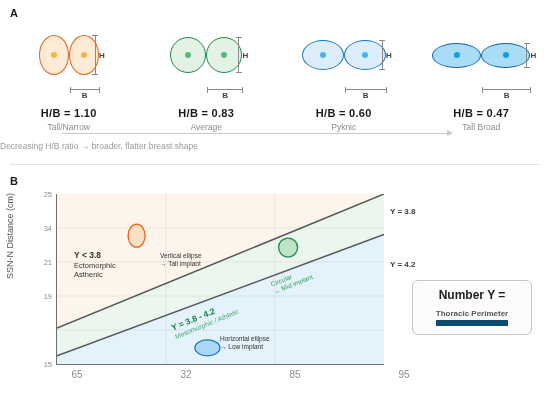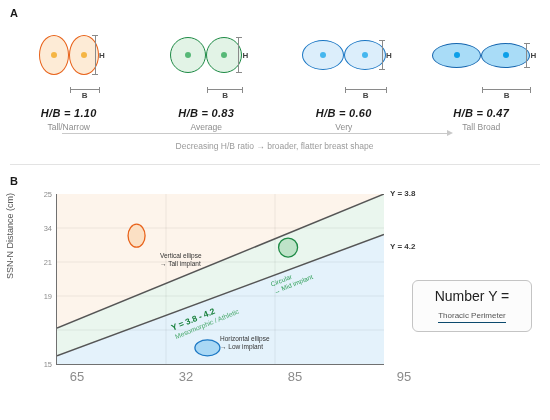--- a/index.html
+++ b/index.html
@@ -90,41 +90,41 @@
     height:1px;background:#8a8a8a;position:relative;
   }
   .bline:before,.bline:after{
     content:"";position:absolute;top:-2.5px;height:6px;width:1px;background:#8a8a8a;
   }
   .bline:before{left:0;}
   .bline:after{right:0;}
   .blabel{font-size:8px;font-weight:bold;color:#444;margin-top:1px;}
 
   .ratio{
-    font-size:11px;font-weight:bold;color:#1a1a1a;margin-top:7px;letter-spacing:.3px;font-style:italic;
+    font-size:11px;font-weight:bold;color:#1a1a1a;margin-top:7px;letter-spacing:.3px;
   }
   .descr{
     font-size:8.5px;color:#8c8c8c;margin-top:3px;
   }
 
   .arrow-row{
     position:absolute;left:0;top:133px;width:550px;
   }
   .arrow-line{
     position:absolute;left:62px;top:0;width:388px;height:1px;background:#c9c9c9;
   }
   .arrow-head{
     position:absolute;left:447px;top:-3px;
     width:0;height:0;
     border-top:3.5px solid transparent;
     border-bottom:3.5px solid transparent;
     border-left:6px solid #c9c9c9;
   }
   .arrow-caption{
-    position:absolute;left:0;top:8px;width:549px;text-align:center;
+    position:absolute;left:0;top:8px;width:549px;text-align:left;
     font-size:8.5px;color:#9a9a9a;
   }
   .divider{
     position:absolute;left:10px;top:164px;width:530px;height:1px;background:#e3e3e3;
   }
 
   
   #panelB{position:absolute;left:0;top:170px;width:550px;height:250px;}
   #panelB .panel-letter{left:10px;top:5px;}
 
@@ -139,21 +139,21 @@
   #plotsvg{position:absolute;left:0;top:0;}
 
   .ytick{
     position:absolute;right:100%;margin-right:5px;
     font-size:7.5px;color:#8c8c8c;
     transform:translateY(-50%);
     white-space:nowrap;
   }
   .xtick{
     position:absolute;top:100%;margin-top:5px;
-    font-size:13px;color:#8c8c8c;
+    font-size:10px;color:#8c8c8c;
     transform:translateX(-50%);
     white-space:nowrap;
     padding-left:40px;
   }
   #ylabel{
     position:absolute;
     left:5px;top:109px;
     transform:rotate(-90deg);
     transform-origin:left top;
     font-size:9px;color:#555;
@@ -165,21 +165,21 @@
   }
 
   
   .zone-ann{position:absolute;line-height:1.25;}
   .zone-title{font-size:8.5px;font-weight:bold;}
   .zone-sub{font-size:7.5px;}
 
   .marker-note{position:absolute;font-size:6.5px;line-height:1.3;}
 
   .lineLabel{
-    position:absolute;font-size:8px;font-weight:bold;color:#3a3a3a;white-space:nowrap;
+    position:absolute;font-size:8px;font-weight:bold;color:#3a3a3a;white-space:nowrap;margin-top:18px;
   }
 
   .band-ann{
     position:absolute;
     transform-origin:left bottom;
     line-height:1.25;
     white-space:nowrap;
   }
   .band-title{font-size:8.5px;font-weight:bold;color:#18803c;}
   .band-sub{font-size:6.8px;color:#49a86b;}
@@ -196,22 +196,22 @@
     position:absolute;
     left:412px;top:110px;
     width:120px;
     border:1px solid #c4c4c4;
     border-radius:6px;
     background:#fcfcfc;
     padding:7px 8px 8px 8px;
     box-sizing:border-box;
     text-align:center;
   }
-  #formula .f-title{font-size:14px;font-weight:normal;color:#222;}
-  #formula .f-num{font-size:8px;color:#555;padding:3px 0 2px;border-bottom:1px solid #0c4a6e;display:inline-block;}
+  #formula .f-title{font-size:12px;font-weight:bold;color:#222;}
+  #formula .f-num{font-size:8px;color:#555;padding:3px 0 2px;border-bottom:6px solid #0c4a6e;display:inline-block;font-weight:bold;}
   #formula .f-den{font-size:8px;color:#555;padding-top:2px;}
 </style>
 </head>
 <body>
 
 <div id="panelA">
   <div class="panel-letter">A</div>
 
   <div class="shape-groups">
 
@@ -274,21 +274,21 @@
         <div class="hbar" id="h2" style="right: -6px;">
           <div class="hline" id="hl2" style="height: 30px;"></div>
           <span class="hlabel">H</span>
         </div>
       </div>
       <div class="bbar" style="margin-left: 44px;">
         <div class="bline" id="bl2" style="width: 42px;"></div>
         <span class="blabel">B</span>
       </div>
       <div class="ratio">H/B = 0.60</div>
-      <div class="descr">Very</div>
+      <div class="descr">Pyknic</div>
     </div>
 
     <div class="sgroup">
       <div class="pair-wrap">
         <div class="breasts">
           <div class="bshape" id="g3a" style="width: 49px; height: 25px; border-color: rgb(21, 101, 174); background: rgb(169, 220, 247);">
               <span class="nip" id="n3a" style="background: rgb(12, 159, 232);"></span>
             </div>
           <div class="bshape" id="g3b" style="width: 49px; height: 25px; border-color: rgb(21, 101, 174); background: rgb(169, 220, 247);">
               <span class="nip" id="n3b" style="background: rgb(12, 159, 232);"></span>
@@ -348,20 +348,25 @@
         <div class="ytick" style="top: 34px;">34</div>
         <div class="ytick" style="top: 0px;">25</div>
       </div>
     <div id="xticks">
         <div class="xtick" style="left: 0px;">65</div>
         <div class="xtick" style="left: 109px;">32</div>
         <div class="xtick" style="left: 218px;">85</div>
         <div class="xtick" style="left: 327px;">95</div>
       </div>
 
+    <div class="zone-ann" id="z0" style="left:17px;top:56px;">
+      <div class="zone-title">Y &lt; 3.8</div>
+      <div class="zone-sub">Ectomorphic</div>
+      <div class="zone-sub">Asthenic</div>
+    </div>
     <div class="marker-note" id="mn0" style="left:103px;top:58px;">
       <div>Vertical ellipse</div>
       <div>→ Tall implant</div>
     </div>
 
     <div class="band-ann" id="z1" style="left: 120px; top: 128px; transform: rotate(-22.3026deg);">
       <div class="band-title">Y = 3.8 - 4.2</div>
       <div class="band-sub">Mesomorphic / Athletic</div>
     </div>
     <div class="rot-note" id="mn1" style="left: 219px; top: 86px; transform: rotate(-22.3026deg);">

